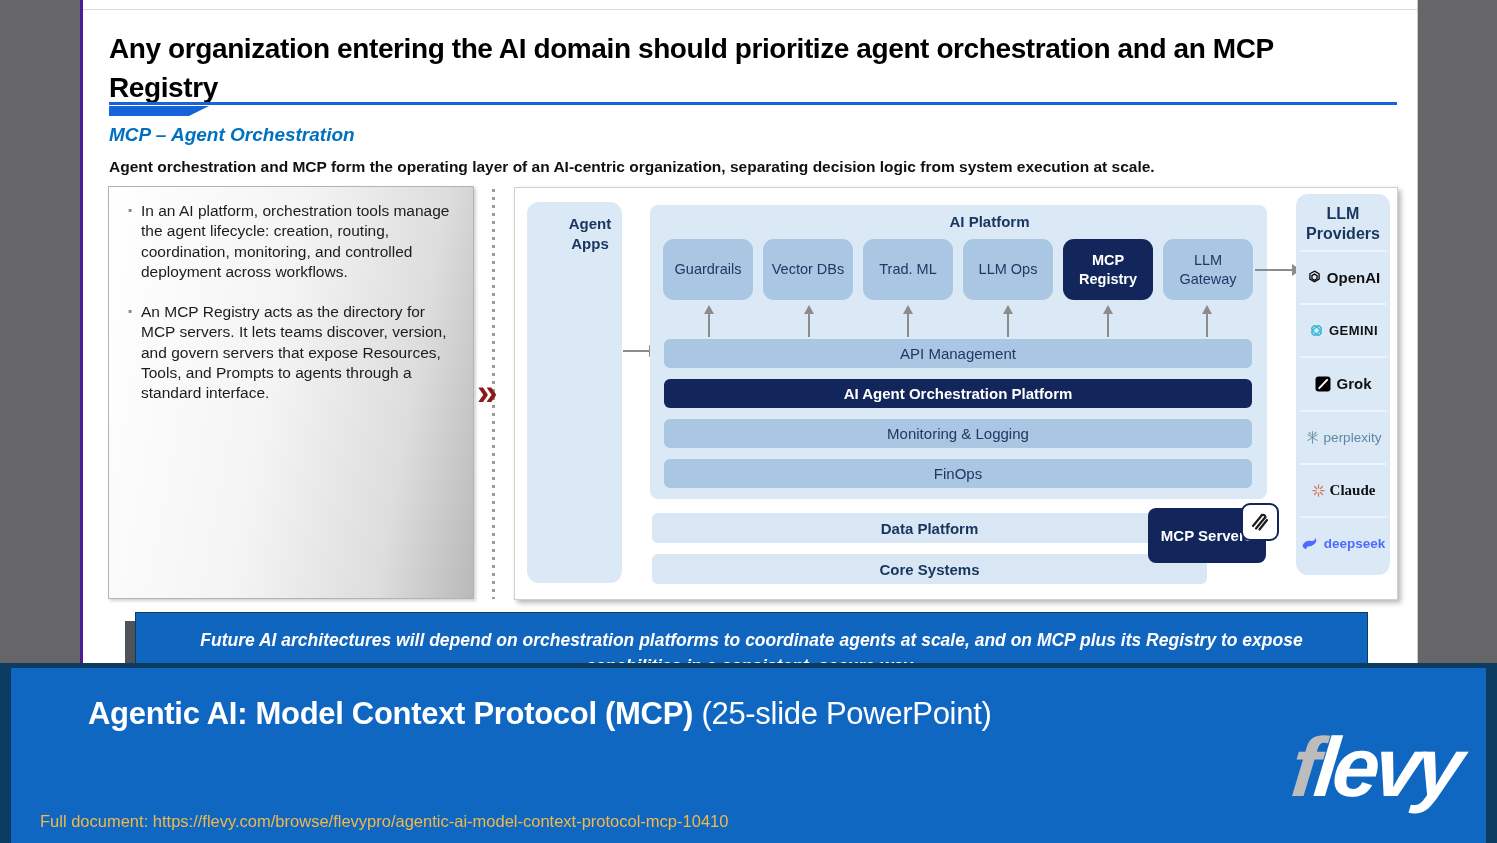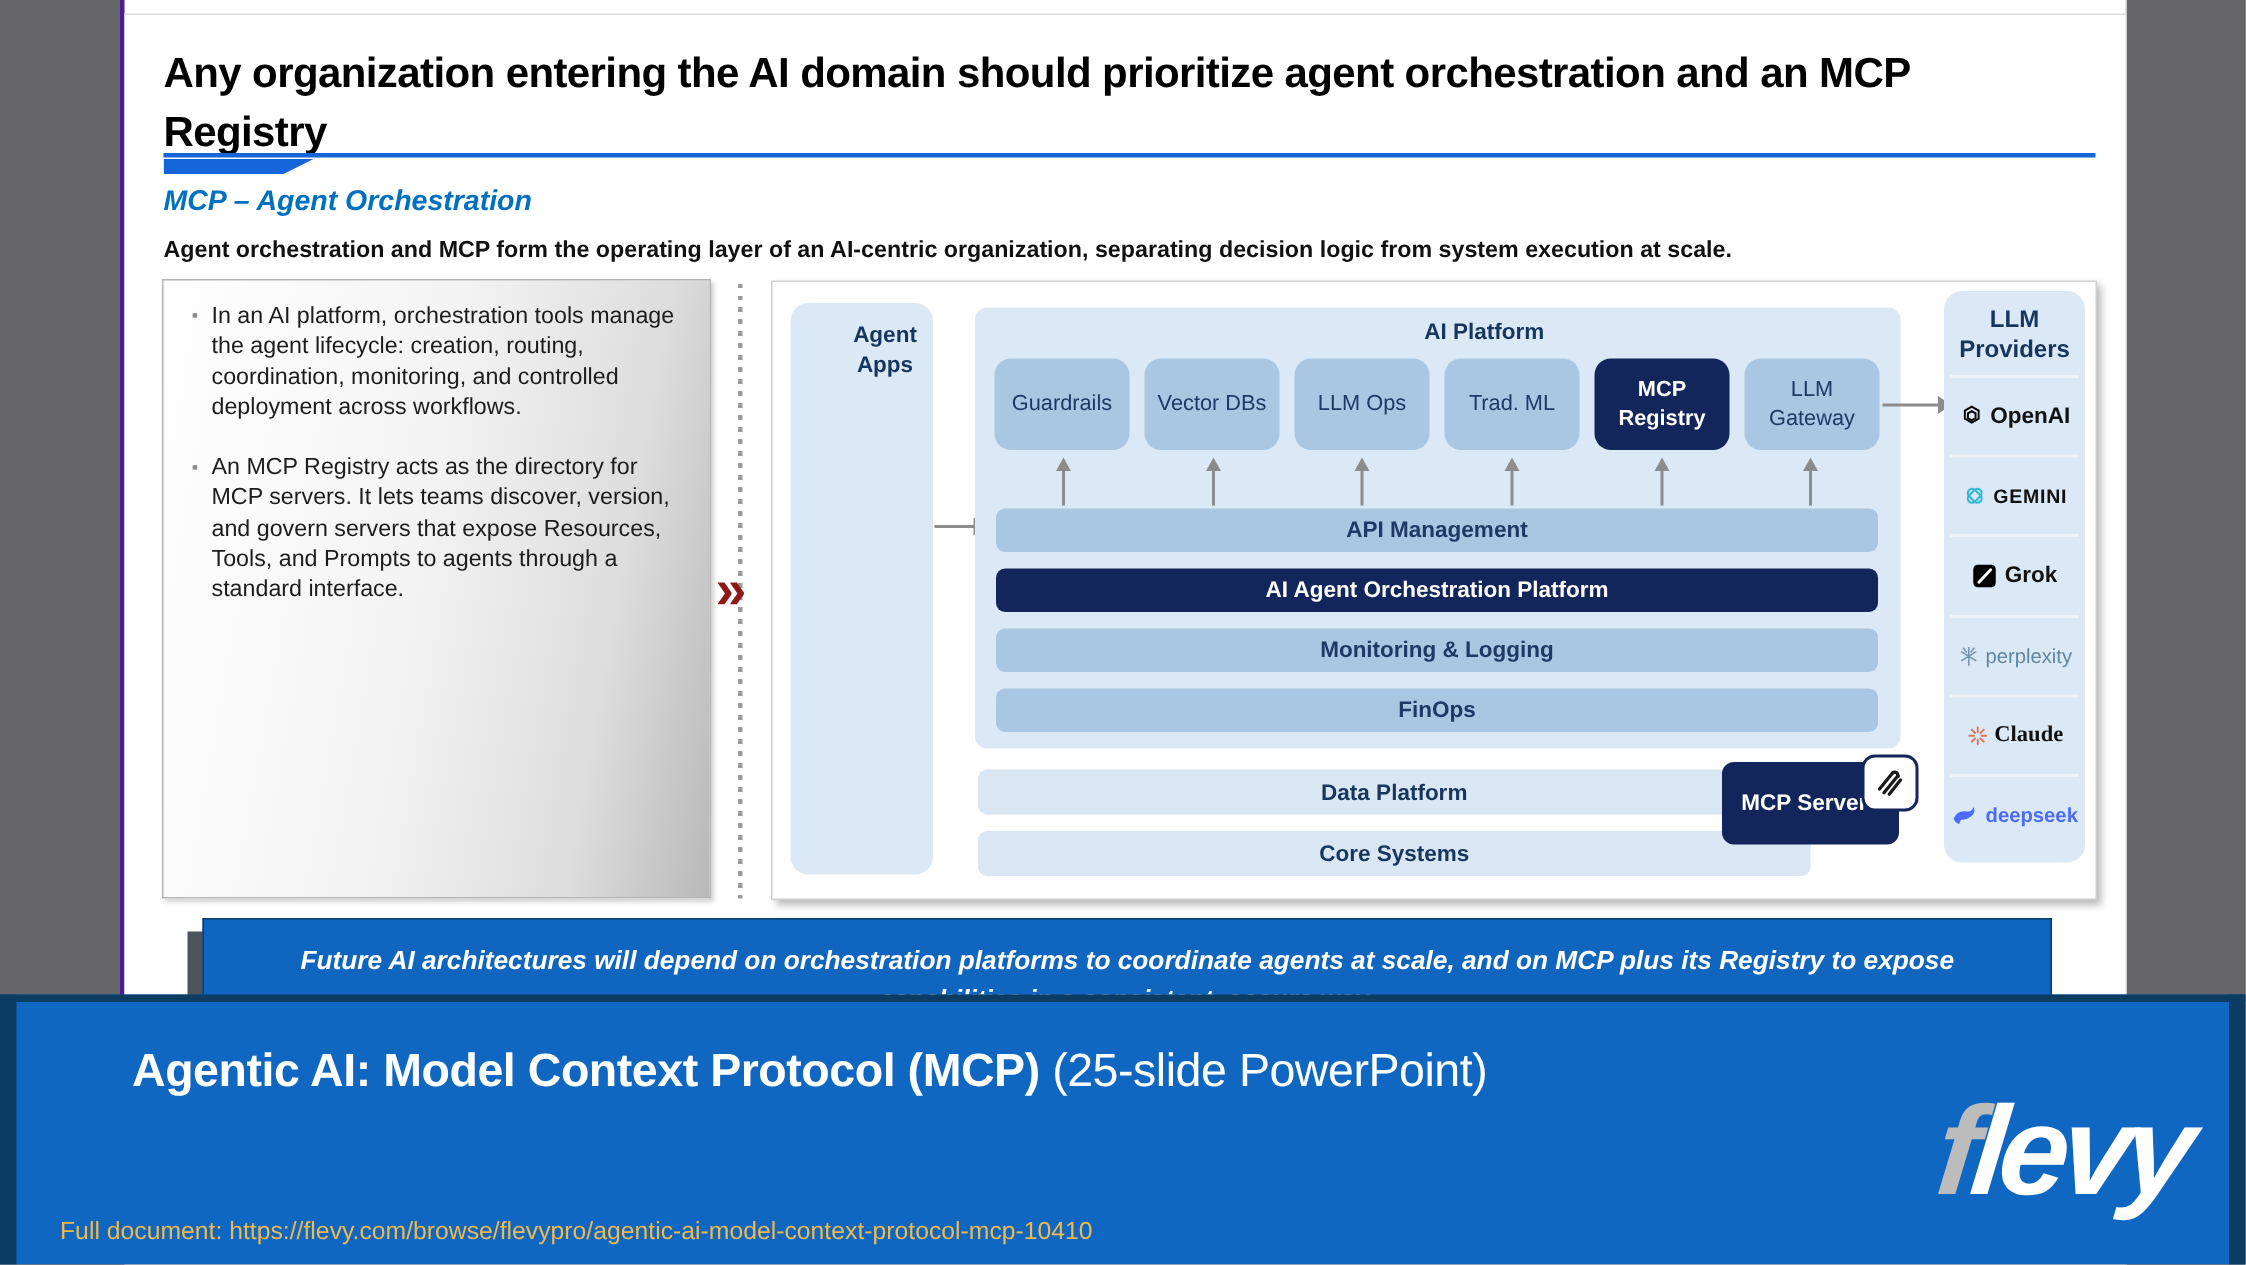--- a/index.html
+++ b/index.html
@@ -52,21 +52,21 @@
     font-size:15px; font-weight:bold; color:#17365d; }
 
   .top-boxes { position:absolute; left:13px; top:34px; width:590px; display:flex; justify-content:space-between; }
   .tbox { width:90px; height:61px; background:#a9c7e3; border-radius:11px; display:flex;
     align-items:center; justify-content:center; text-align:center; font-size:14.5px;
     color:#1f3864; line-height:1.25; padding:2px; }
   .tbox.hl { background:#13265c; color:#fff; font-weight:bold; }
 
   .band { position:absolute; left:14px; width:588px; height:29px; background:#a9c7e3;
     border-radius:6px; display:flex; align-items:center; justify-content:center;
-    font-size:15px; color:#1f3864;font-weight:bold; }
+    font-size:15px; color:#1f3864; }
   .band.dark { background:#13265c; color:#fff; font-weight:bold; }
 
   .low-band { position:absolute; left:137px; width:555px; height:30px; background:#d9e6f3;
     border-radius:6px; display:flex; align-items:center; justify-content:center;
     font-size:15px; font-weight:bold; color:#17365d; }
 
   .mcp-servers { position:absolute; left:633px; top:320px; width:118px; height:55px;
     background:#13265c; border-radius:8px; display:flex; align-items:center; justify-content:center;
     text-align:left; color:#fff; font-weight:bold; font-size:15px; line-height:1.3; }
   .mcp-icon-box { position:absolute; left:726px; top:315px; width:38px; height:38px;
@@ -154,22 +154,22 @@
         </div>
 
         <div class="h-arrow" style="left:108px; top:162px; width:27px;"></div>
 
         <div class="panel ai-platform">
           <div class="ai-platform-label">AI Platform</div>
 
           <div class="top-boxes">
             <div class="tbox">Guardrails</div>
             <div class="tbox">Vector DBs</div>
+            <div class="tbox">Trad. ML</div>
             <div class="tbox">LLM Ops</div>
-            <div class="tbox">Trad. ML</div>
             <div class="tbox hl">MCP Registry</div>
             <div class="tbox">LLM Gateway</div>
           </div>
 
           <div class="v-arrow" style="left:58px;  top:108px;"></div>
           <div class="v-arrow" style="left:158px; top:108px;"></div>
           <div class="v-arrow" style="left:257px; top:108px;"></div>
           <div class="v-arrow" style="left:357px; top:108px;"></div>
           <div class="v-arrow" style="left:457px; top:108px;"></div>
           <div class="v-arrow" style="left:556px; top:108px;"></div>

